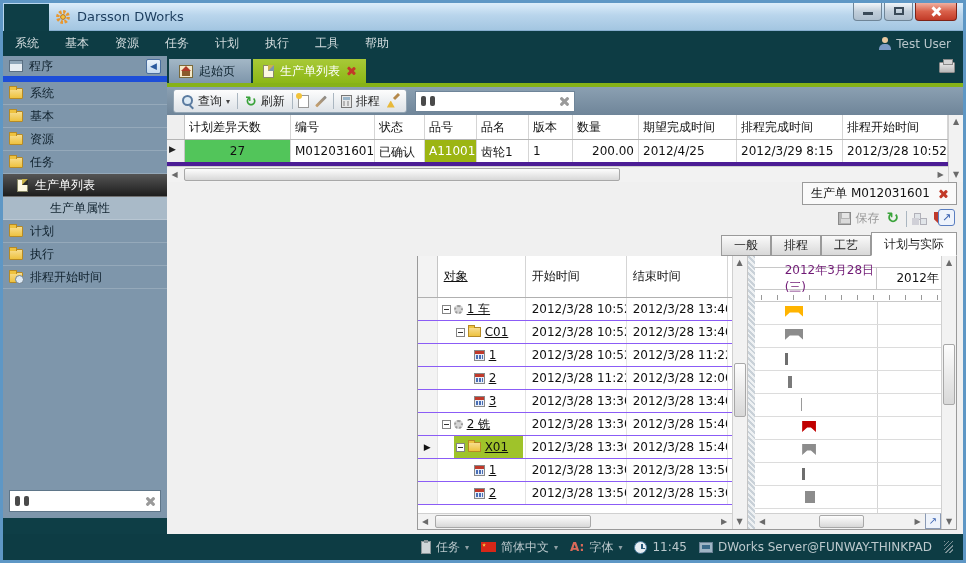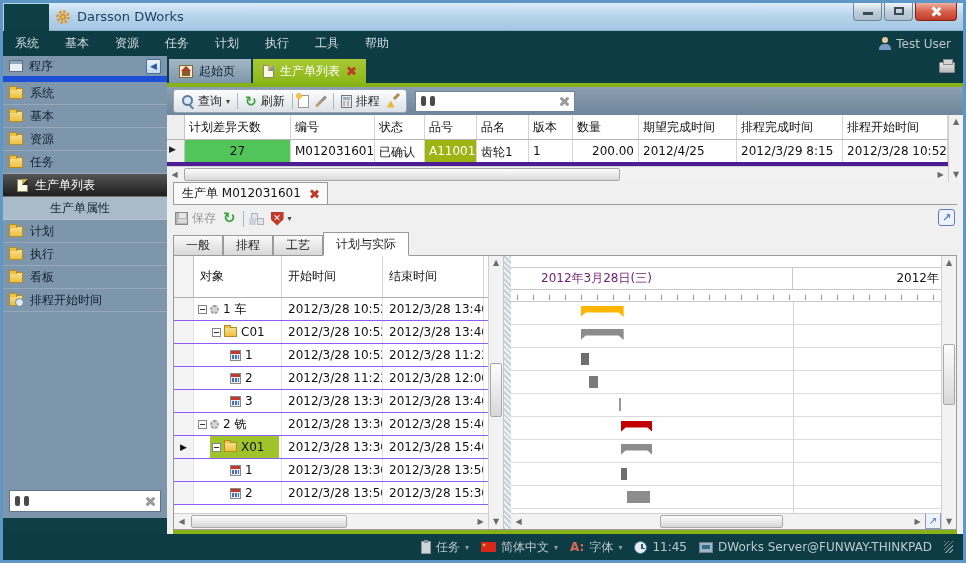--- a/index.html
+++ b/index.html
@@ -115,21 +115,21 @@
   .vscroll { width:15px; background:#f2f2f2; border-left:1px solid #d0d0d0; display:flex; flex-direction:column; align-items:center; }
   .sarrow { color:#6a6a6a; font-size:8px; line-height:14px; width:15px; text-align:center; cursor:pointer; flex:none; }
   .sa-l::before{content:"◀";} .sa-r::before{content:"▶";} .sa-u::before{content:"▲";} .sa-d::before{content:"▼";}
   .strack { flex:1; position:relative; align-self:stretch; }
   .sthumb { position:absolute; background:linear-gradient(#fdfdfd,#d8d8d8); border:1px solid #a8a8a8; border-radius:2px; cursor:pointer; }
   .hscroll .sthumb { top:1px; bottom:1px; }
   .vscroll .strack { width:100%; }
   .vscroll .sthumb { left:1px; right:1px; }
 
   
-  .docpanel { flex:1; background:#f0f0f0; display:flex; flex-direction:column; padding:0 6px; min-height:0; }
+  .docpanel { flex:1; background:#f0f0f0; display:flex; flex-direction:column; padding:0 6px; min-height:0;align-items:flex-end; }
   .doctabrow { height:23px; display:flex; align-items:flex-end; border-bottom:1px solid #9a9a9a; }
   .doctab { background:#fafafa; border:1px solid #9a9a9a; border-bottom:none; height:22px; display:flex; align-items:center; gap:8px; padding:0 8px; color:#111; }
   .doc-toolbar { height:27px; display:flex; align-items:center; gap:7px; padding:0 2px; position:relative; }
   .dbtn { display:flex; align-items:center; gap:4px; cursor:pointer; }
   .dbtn.disabled { color:#9a9a9a; cursor:default; }
   .icon-disk { width:13px; height:13px; background:#b5b5b5; border:1px solid #8a8a8a; position:relative; }
   .icon-disk::before { content:""; position:absolute; left:3px; top:0; width:7px; height:5px; background:#e5e5e5; }
   .icon-disk::after { content:""; position:absolute; left:2px; bottom:1px; width:9px; height:4px; background:#dadada; }
   .icon-refresh2 { color:#3aa33a; font-size:15px; font-weight:bold; line-height:13px; cursor:pointer; }
   .icon-nodes { width:13px; height:12px; position:relative; opacity:.45; }
@@ -144,21 +144,21 @@
   .subtab.active { height:24px; background:#fff; border-bottom:1px solid #fff; z-index:2; }
 
   
   .splitwrap { flex:1; display:flex; border:1px solid #9a9a9a; border-top:none; background:#fff; min-height:0; }
   .treegrid { width:330px; display:flex; flex-direction:column; border-right:1px solid #c5c5c5; min-height:0; }
   .treebody { flex:1; display:flex; min-height:0; }
   .treecols { flex:1; min-width:0; display:flex; flex-direction:column; }
   .thead { display:flex; height:42px; border-bottom:1px solid #b0b0b0; }
   .thcell { display:flex; align-items:center; padding:0 6px; border-right:1px solid #d5d5d5; color:#111; }
   .tc-m { width:20px; background:#f3f3f3; border-right:1px solid #c5c5c5; padding:0 2px; font-size:9px; color:#222; display:flex; align-items:center; }
-  .tc-obj { width:88px; } .tc-t { width:101px; }
+  .tc-obj { width:88px;text-decoration:underline; } .tc-t { width:101px; }
   .trow { display:flex; height:23px; border-bottom:1px solid #8b5cf6; }
   .tcell { display:flex; align-items:center; padding:0 6px; border-right:1px solid #e4e4e4; white-space:nowrap; overflow:hidden; color:#111; }
   .tobj { padding:0 2px; }
   .tobj .sel-bg { display:flex; align-items:center; height:100%; flex:1; padding-left:2px; }
   .trow.selected .sel-bg { background:#9fc32a; }
   .lvl1 { padding-left:16px; } .lvl2 { padding-left:34px; }
   .expbox { width:9px; height:9px; border:1px solid #848484; background:#fff; position:relative; margin-right:3px; flex:none; cursor:pointer; }
   .expbox::before { content:""; position:absolute; left:1px; top:3px; width:5px; height:1px; background:#333; }
   .mini-gear { width:9px; height:9px; border:2px dotted #9a9a9a; border-radius:50%; background:#d5d5d5; margin-right:4px; flex:none; }
   .mini-folder { width:13px; height:10px; background:linear-gradient(#f7dd8e,#eec23f); border:1px solid #b68a25; margin-right:4px; flex:none; position:relative; }
@@ -276,24 +276,20 @@
       <div class="side-item child">
           <span class="lbl">生产单属性</span>
         </div>
       <div class="side-item">
           <span class="icon-folder"></span>
           <span class="lbl">计划</span>
         </div>
       <div class="side-item">
           <span class="icon-folder"></span>
           <span class="lbl">执行</span>
-        </div>
-      <div class="side-item">
-          <span class="icon-folder"></span>
-          <span class="lbl">看板</span>
         </div>
       <div class="side-item">
           <span class="icon-folder clock"></span>
           <span class="lbl">排程开始时间</span>
         </div>
       <div class="side-spacer"></div>
       <div class="side-search">
         <span class="icon-binocular"></span>
         <input value="" style="">
         <span class="icon-x-gray"></span>

